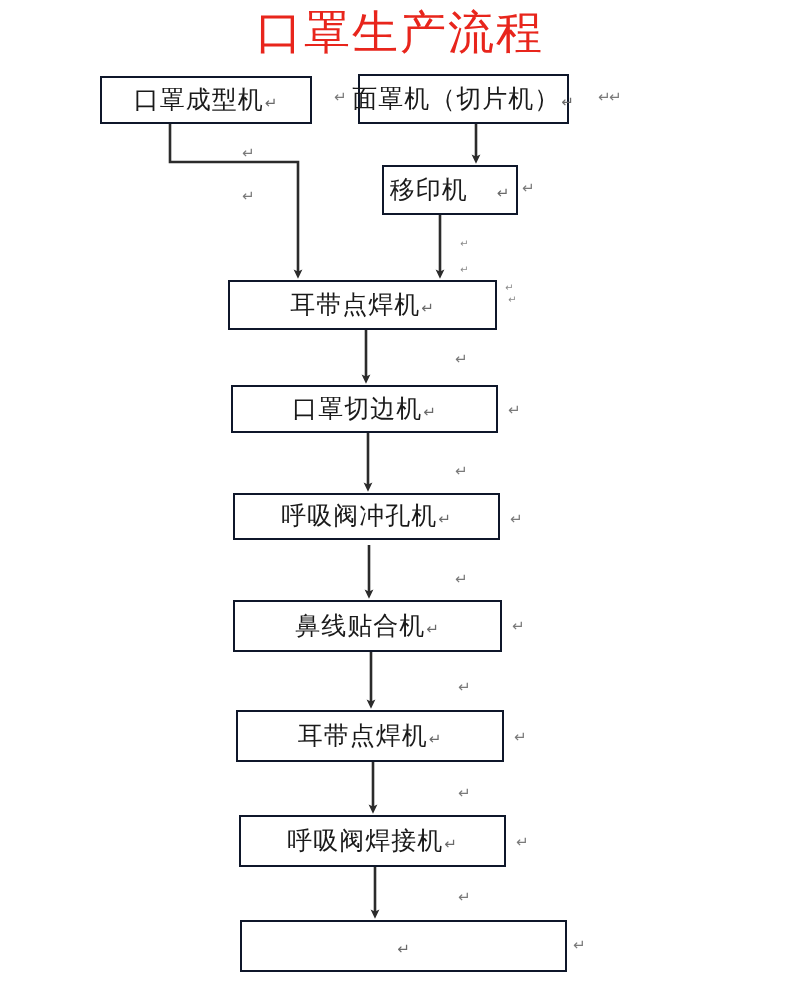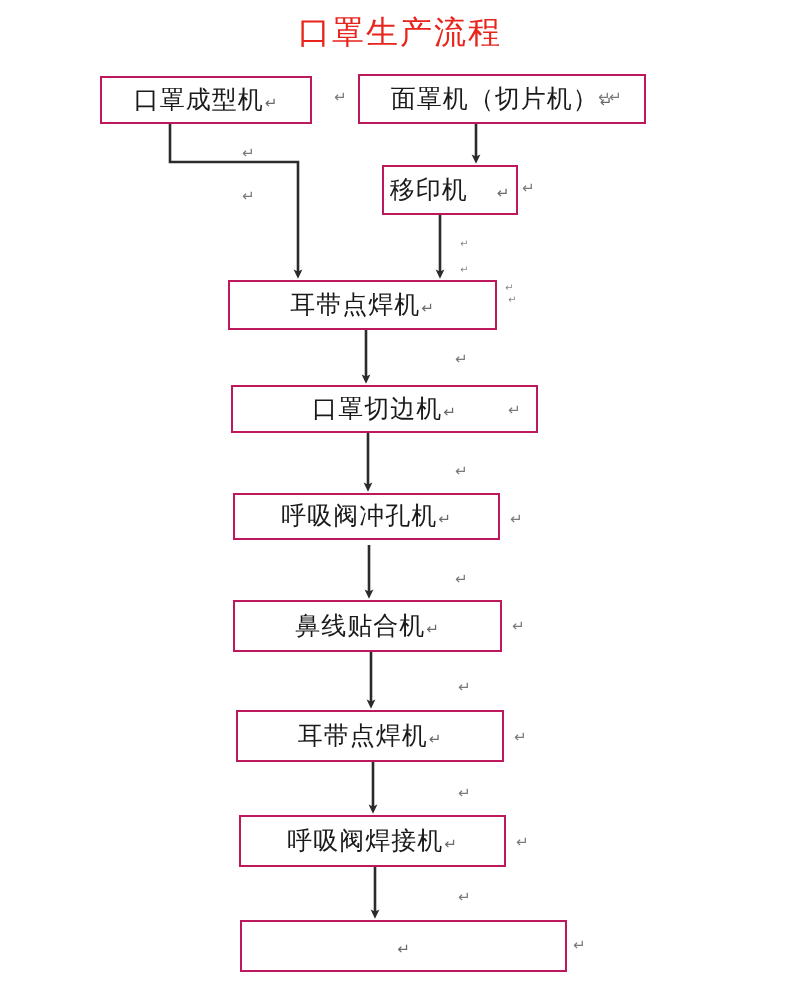--- a/index.html
+++ b/index.html
@@ -11,32 +11,32 @@
     position:relative;
     overflow:hidden;
   }
   #canvas{position:absolute;left:0;top:0;width:800px;height:987px;}
 
   .title{
     position:absolute;
     left:0;top:4px;width:800px;
     text-align:center;
     color:#e8251c;
-    font-size:32px;
+    font-size:46px;
     line-height:56px;
     letter-spacing:2px;
     font-family:"DejaVu Serif","Liberation Serif",serif;
     font-weight:400;
     white-space:nowrap;
   }
 
   .node{
     position:absolute;
     box-sizing:border-box;
-    border:2px solid #be185d;
+    border:2px solid #0f172a;
     background:#ffffff;
     display:flex;
     align-items:center;
     justify-content:center;
     color:#1a1a1a;
     font-size:25px;
     line-height:1;
     letter-spacing:1px;
     white-space:nowrap;
     font-family:"DejaVu Serif","Liberation Serif",serif;
@@ -95,36 +95,36 @@
     <line x1="373" y1="762" x2="373" y2="809" marker-end="url(#ah)"></line>
 
     <line x1="375" y1="867" x2="375" y2="914" marker-end="url(#ah)"></line>
   </svg>
 
   <div class="node" style="left:100px;top:76px;width:212px;height:48px;">
     <span class="txt">口罩成型机</span>
       <span class="pilcrow">↵</span>
   </div>
 
-  <div class="node" style="left:358px;top:74px;width:288px;height:50px;">
+  <div class="node" style="left:358px;top:74px;width:211px;height:50px;">
     <span class="txt">面罩机（切片机）</span>
       <span class="pilcrow">↵</span>
   </div>
 
   <div class="node" style="left:382px;top:165px;width:136px;height:50px;gap:28px;">
     <span class="txt">移印机</span>
       <span class="pilcrow">↵</span>
   </div>
 
   <div class="node" style="left:228px;top:280px;width:269px;height:50px;">
     <span class="txt">耳带点焊机</span>
       <span class="pilcrow">↵</span>
   </div>
 
-  <div class="node" style="left:231px;top:385px;width:307px;height:48px;">
+  <div class="node" style="left:231px;top:385px;width:267px;height:48px;">
     <span class="txt">口罩切边机</span>
       <span class="pilcrow">↵</span>
   </div>
 
   <div class="node" style="left:233px;top:493px;width:267px;height:47px;">
     <span class="txt">呼吸阀冲孔机</span>
       <span class="pilcrow">↵</span>
   </div>
 
   <div class="node" style="left:233px;top:600px;width:269px;height:52px;">

